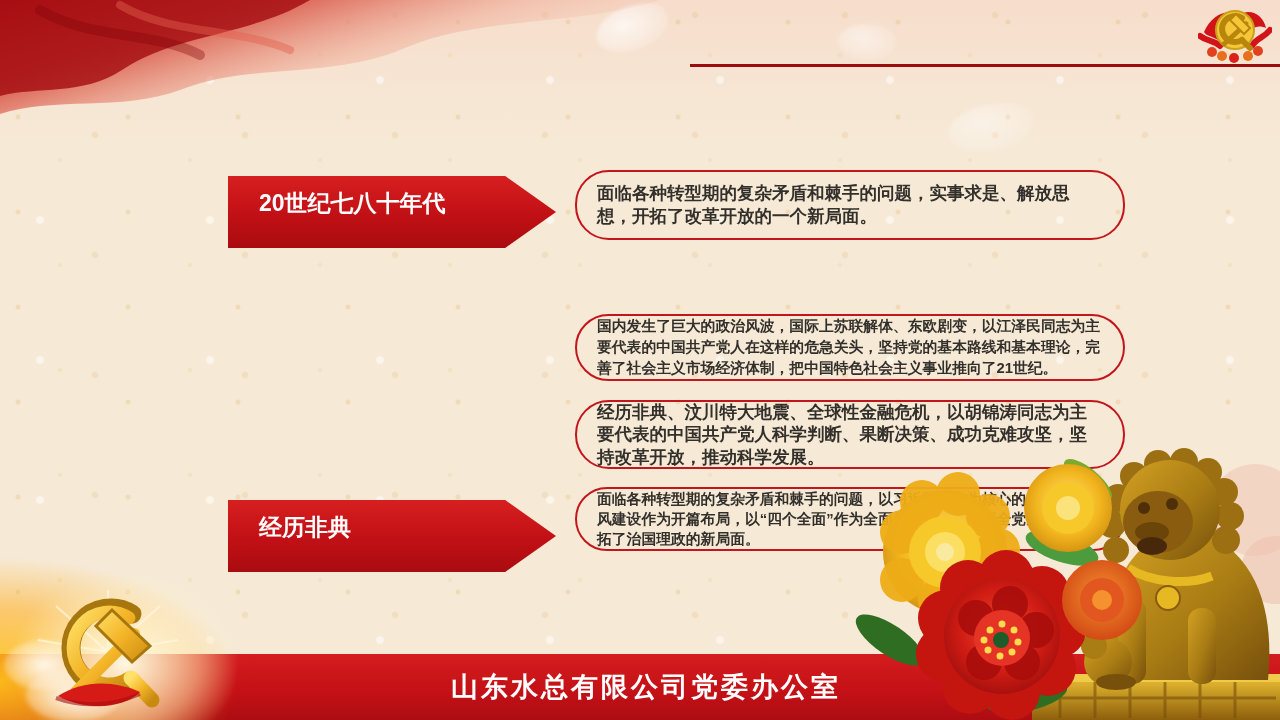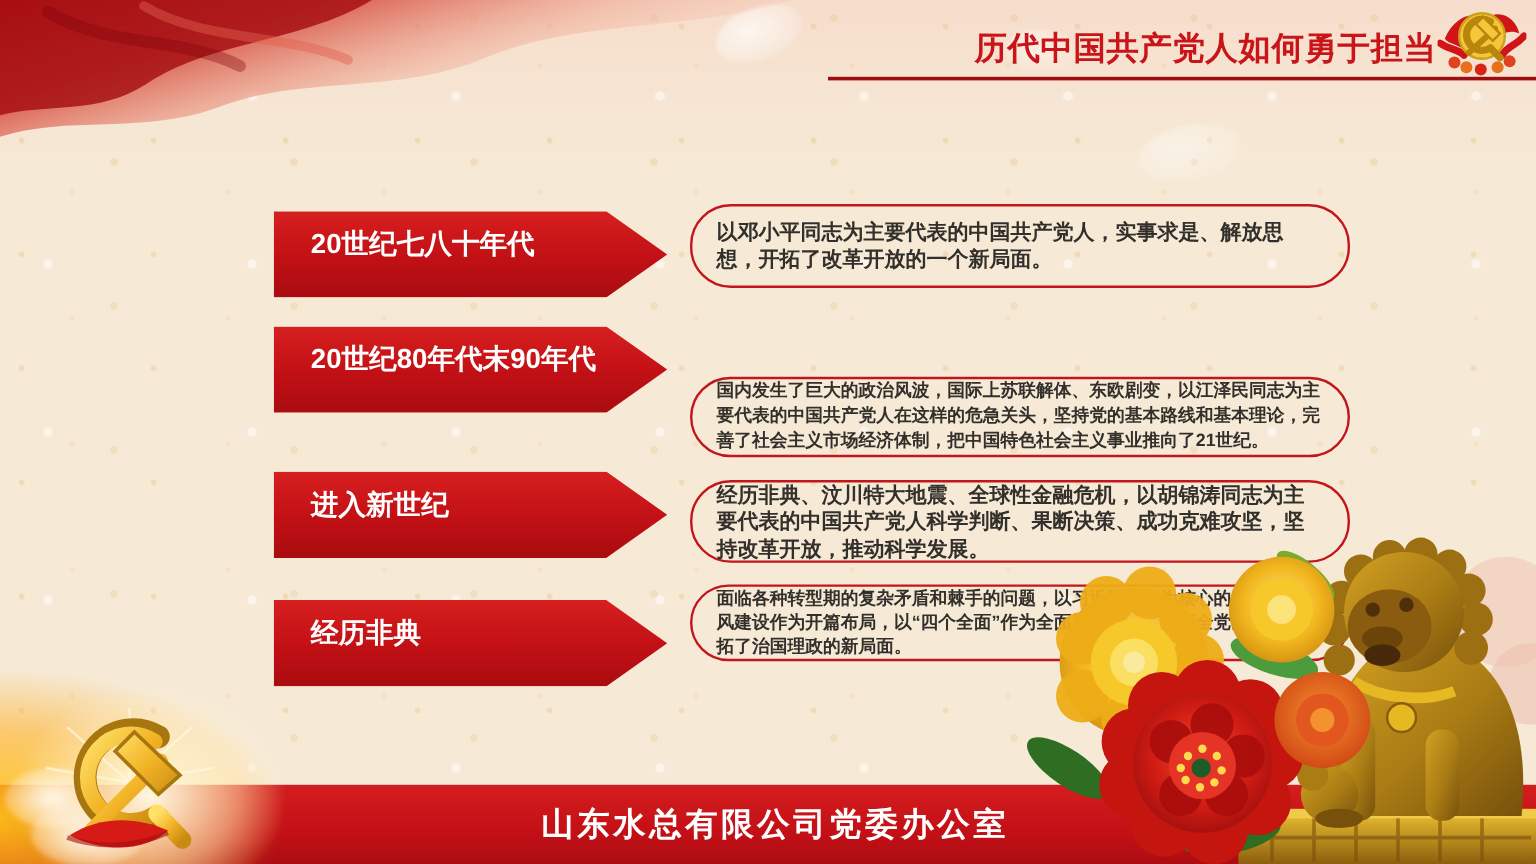--- a/index.html
+++ b/index.html
@@ -83,50 +83,47 @@
     <path d="M0 0 H660 C580 26 480 16 405 48 C330 80 250 62 180 90 C120 112 55 96 0 114 Z" fill="url(#flagGrad)"></path>
     <path d="M0 0 H310 C250 36 175 34 122 70 C82 96 38 86 0 96 Z" fill="#a50d12" opacity="0.82"></path>
     <path d="M40 10 C90 40 150 30 200 55" stroke="#7e0408" stroke-width="10" fill="none" opacity="0.35" stroke-linecap="round"></path>
     <path d="M120 5 C170 35 240 28 290 50" stroke="#e2604e" stroke-width="8" fill="none" opacity="0.45" stroke-linecap="round"></path>
   </svg>
 
   <div class="dove d1"></div>
   <div class="dove d2"></div>
   <div class="dove d3"></div>
 
-  <div class="title">历代中国共产党人如何勇于担当</div>
   <div class="title-underline"></div>
   <svg class="header-emblem" viewBox="0 0 74 62">
     <path d="M6 30 C14 12 30 6 40 14 C52 4 66 14 68 26 C60 22 52 26 46 34 C38 26 26 28 20 38 C14 34 8 34 6 30 Z" fill="#d01418"></path>
     <path d="M2 34 C10 40 16 38 22 44 M72 28 C66 36 58 36 54 44" stroke="#d01418" stroke-width="6" fill="none" stroke-linecap="round"></path>
     <circle cx="37" cy="28" r="19" fill="#f6c63a" stroke="#caa21a" stroke-width="2"></circle>
     <path d="M44 16 A13 13 0 1 0 44 38" stroke="#b8860b" stroke-width="6" fill="none" stroke-linecap="round"></path>
     <path d="M44 38 L52 46" stroke="#b8860b" stroke-width="6" stroke-linecap="round"></path>
     <path d="M26 42 L48 22" stroke="#b8860b" stroke-width="5" stroke-linecap="round"></path>
     <polygon points="38,12 52,26 46,32 32,18" fill="#f6c63a" stroke="#b8860b" stroke-width="2"></polygon>
     <g>
       <circle cx="14" cy="50" r="5" fill="#e0421f"></circle>
         <circle cx="24" cy="54" r="5" fill="#e8701c"></circle>
       <circle cx="36" cy="56" r="5" fill="#d92318"></circle>
         <circle cx="50" cy="54" r="5" fill="#e8701c"></circle>
       <circle cx="60" cy="49" r="5" fill="#e0421f"></circle>
     </g>
   </svg>
 
   <div class="arrow a1"><span>20世纪七八十年代</span></div>
   <div class="txtbox b1">
-      <span>以邓小平同志为主要代表的中国共产党人，实事求是、解放思想，开拓了改革开放的一个新局面。</span>
+      <span>面临各种转型期的复杂矛盾和棘手的问题，实事求是、解放思想，开拓了改革开放的一个新局面。</span>
     </div>
 
-  <div class="arrow a2"><span>20世纪80年代末90年代</span></div>
   <div class="txtbox b2">
       <span>国内发生了巨大的政治风波，国际上苏联解体、东欧剧变，以江泽民同志为主要代表的中国共产党人在这样的危急关头，坚持党的基本路线和基本理论，完善了社会主义市场经济体制，把中国特色社会主义事业推向了21世纪。</span>
     </div>
 
-  <div class="arrow a3"><span>进入新世纪</span></div>
   <div class="txtbox b3">
       <span>经历非典、汶川特大地震、全球性金融危机，以胡锦涛同志为主要代表的中国共产党人科学判断、果断决策、成功克难攻坚，坚持改革开放，推动科学发展。</span>
     </div>
 
   <div class="arrow a4"><span>经历非典</span></div>
   <div class="txtbox b4">
       <span>面临各种转型期的复杂矛盾和棘手的问题，以习近平同志为核心的党中央以作风建设作为开篇布局，以“四个全面”作为全面战略布局，带领全党全国人民开拓了治国理政的新局面。</span>
     </div>
 
   <div class="banner"></div>

